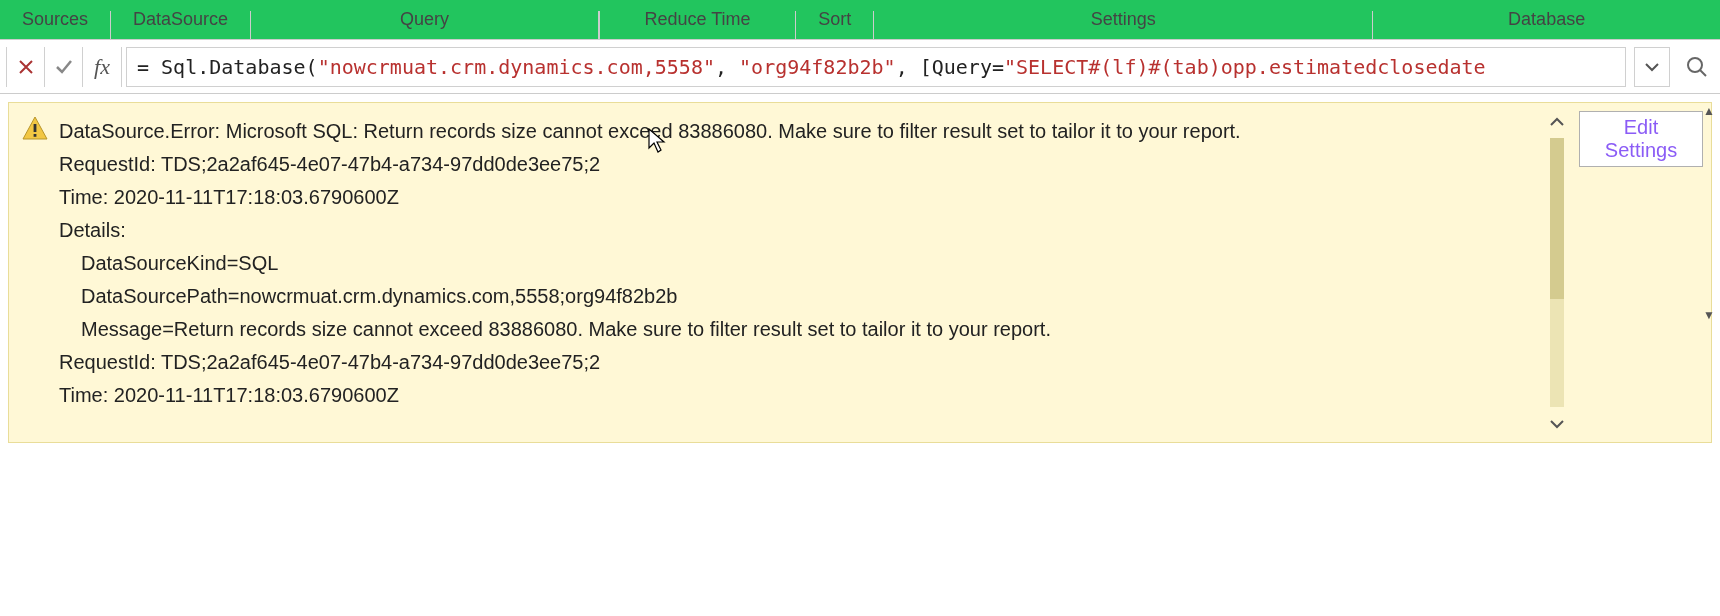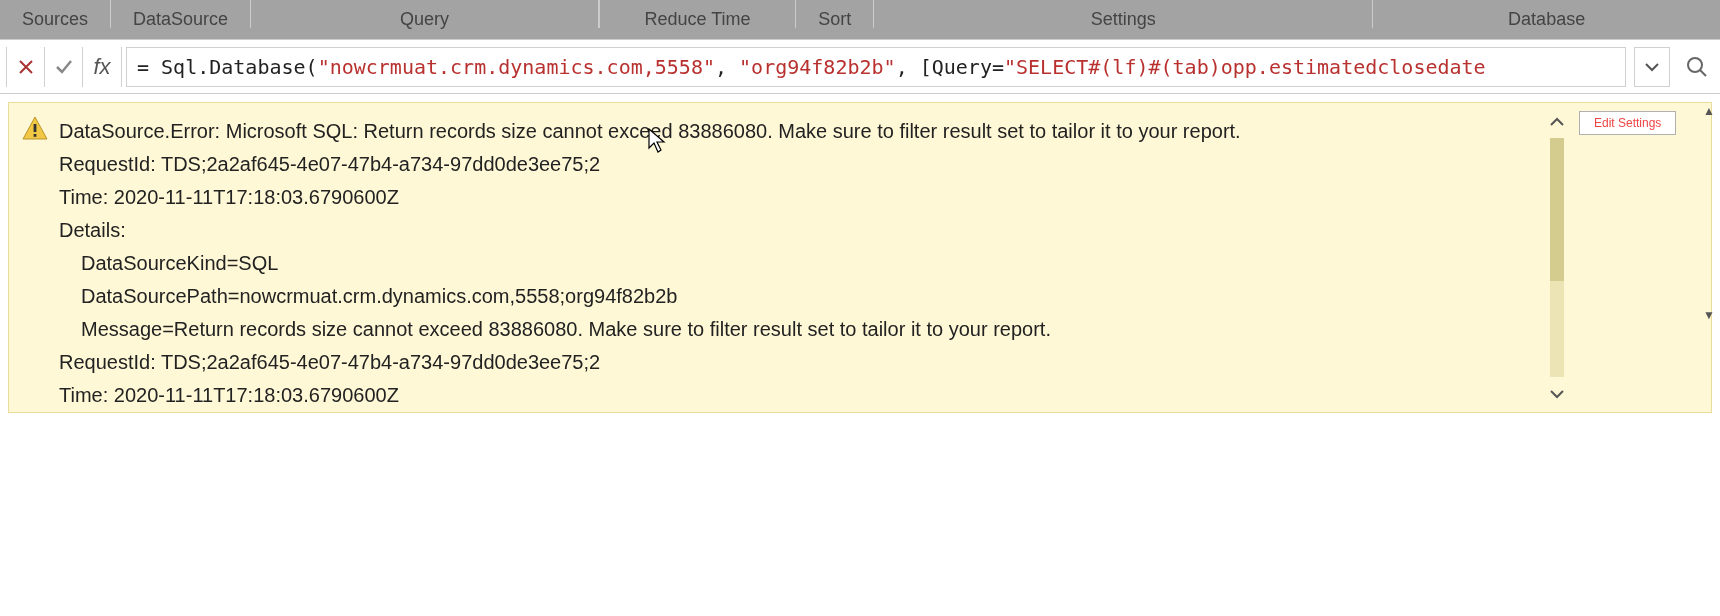--- a/index.html
+++ b/index.html
@@ -9,24 +9,24 @@
     color: #333;
     background: #fff;
     width: 1720px;
     height: 616px;
     overflow: hidden;
   }
 
   
   .ribbon {
     display: flex;
-    align-items: flex-start;
+    align-items: flex-end;
     height: 40px;
     border-bottom: 1px solid #ccc;
-    background: #a3a3a3;
+    background: #22c55e;
   }
   .ribbon-group {
     display: flex;
     align-items: center;
     height: 100%;
     padding: 0 22px;
     color: #444;
     font-size: 18px;
     cursor: default;
   }
@@ -60,21 +60,21 @@
   .fb-btn-group {
     display: flex;
     align-items: center;
     border: 1px solid #d0d0d0;
     height: 40px;
   }
   .fb-btn-group .fb-btn { border: none; border-right: 1px solid #d0d0d0; }
   .fb-btn-group .fb-btn:last-child { border-right: none; }
   .fx-label {
     font-style: italic;
-    font-family: Liberation Sans, sans-serif;
+    font-family: Liberation Serif, serif;
     font-size: 22px;
     color: #555;
     padding: 0 8px;
   }
   .formula-input {
     flex: 1;
     height: 40px;
     border: 1px solid #d0d0d0;
     padding: 0 10px;
     font-family: Consolas, monospace;
@@ -110,21 +110,21 @@
   
   .error-wrap {
     margin: 8px 8px 0 8px;
     display: flex;
     background: #fff8d6;
     border: 1px solid #e9dd99;
     position: relative;
   }
   .error-content {
     flex: 1;
-    padding: 12px 0 0 12px;
+    padding: 12px 0 30px 12px;
     display: flex;
   }
   .warn-icon {
     width: 28px;
     height: 28px;
     flex-shrink: 0;
     margin-right: 10px;
     margin-top: 0px;
   }
   .error-lines {
@@ -167,22 +167,22 @@
     width: 140px;
     padding: 8px 8px;
     display: flex;
     flex-direction: column;
     align-items: flex-start;
   }
   .edit-settings-btn {
     padding: 4px 14px;
     border: 1px solid #b0b0b0;
     background: #fff;
-    font-size: 12px;
-    color: #ef4444;
+    font-size: 20px;
+    color: #8b5cf6;
     cursor: default;
   }
   .right-rail {
     position: absolute;
     right: 0;
     top: 100px;
     bottom: 0;
     width: 22px;
     display: flex;
     flex-direction: column;

